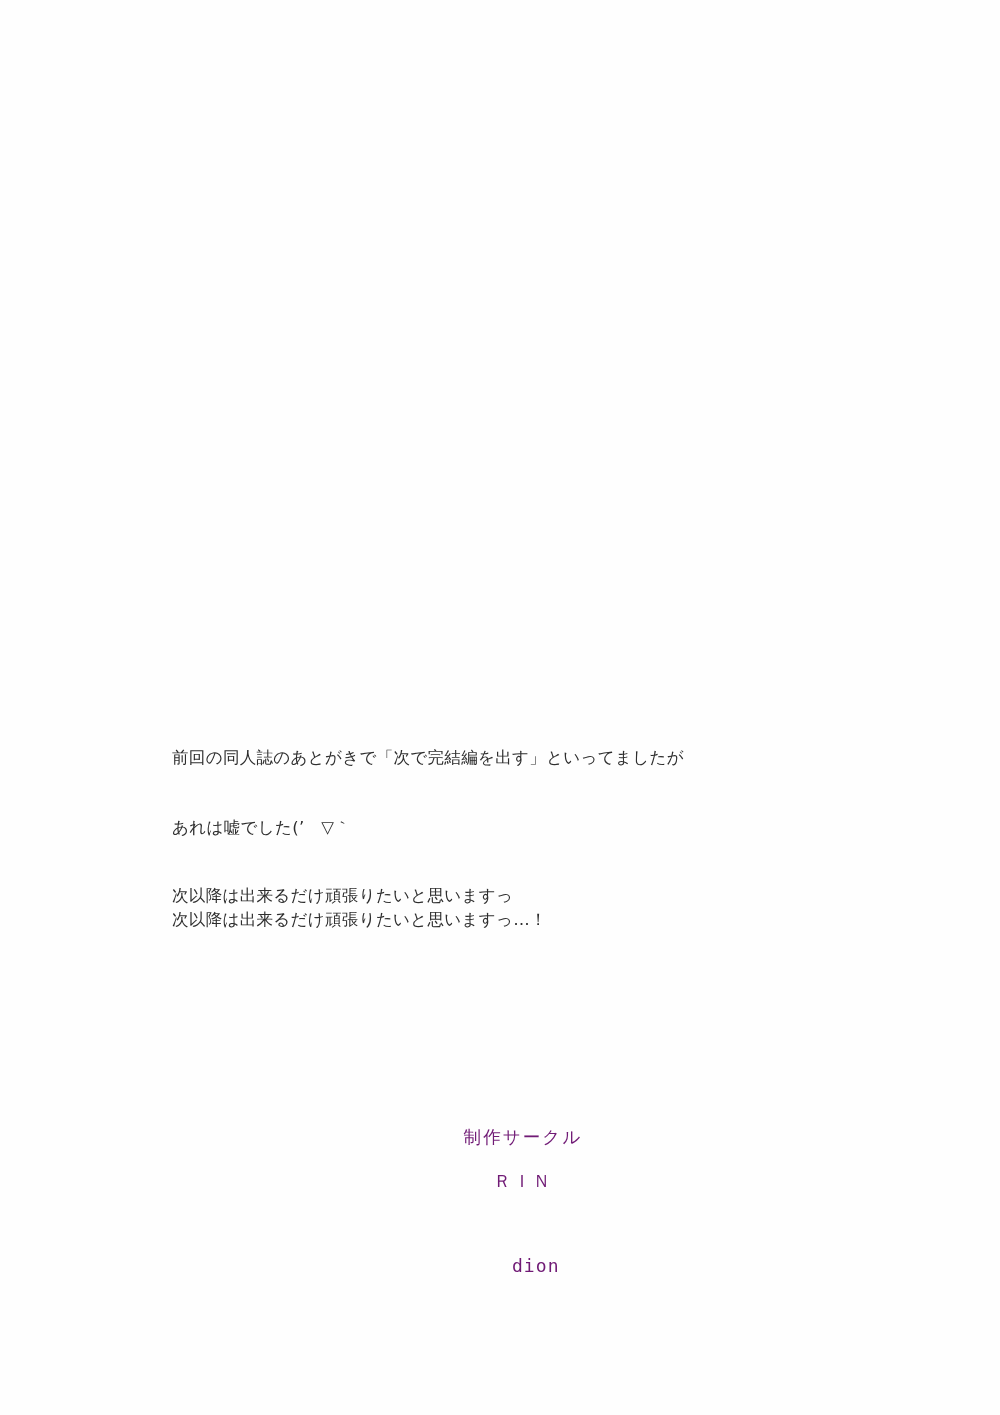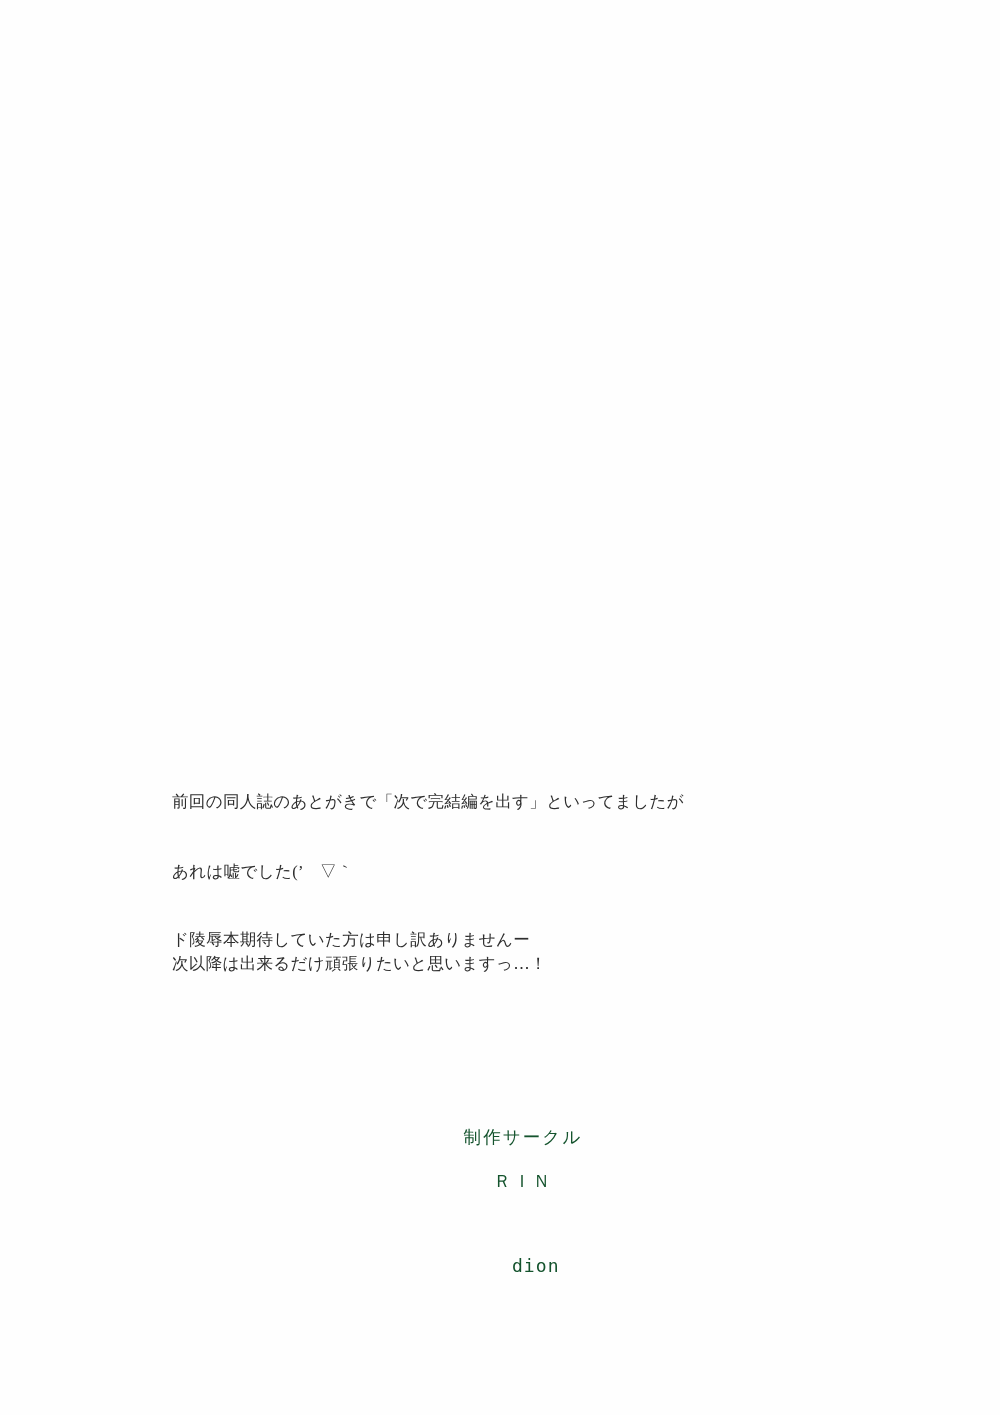--- a/index.html
+++ b/index.html
@@ -20,53 +20,51 @@
     inset: 0;
     background: #fefefe;
   }
 
   
   .afterword {
     position: absolute;
     left: 172px;
     top: 745px;
     width: 700px;
-    margin-top: 44px;
   }
   .afterword .line {
     font-family: "DejaVu Sans", "Liberation Sans", sans-serif;
     font-size: 16.5px;
     line-height: 1.55;
     color: #2e2e2e;
     white-space: pre;
     letter-spacing: 0.02em;
   }
   .afterword .lead {
     margin-bottom: 44px;
   }
   .afterword .second {
     margin-bottom: 44px;
-    font-family: Liberation Serif, serif;
   }
   .afterword .body-lines .line {
     line-height: 1.45;
   }
 
   
   .colophon {
     position: absolute;
     left: 0;
     right: 0;
     top: 1105px;
     text-align: center;
   }
   .colophon-row {
     font-family: "DejaVu Sans Mono", "Liberation Mono", monospace;
     font-size: 18px;
-    color: #14532d;
+    color: #701a75;
     margin-bottom: 21px;
     white-space: pre;
     letter-spacing: 0.06em;
   }
   .colophon-row.jp {
     font-family: "DejaVu Sans", "Liberation Sans", sans-serif;
     letter-spacing: 0.12em;
     font-size: 17.5px;
   }
   .colophon-row .label {
@@ -80,21 +78,21 @@
 </style>
 </head>
 <body>
 
 <div class="page">
 
   <div class="afterword">
     <div class="line lead">前回の同人誌のあとがきで「次で完結編を出す」といってましたが</div>
     <div class="line second">あれは嘘でした(’　▽｀</div>
     <div class="body-lines">
-      <div class="line">ド陵辱本期待していた方は申し訳ありませんー</div>
+      <div class="line">次以降は出来るだけ頑張りたいと思いますっ</div>
       <div class="line">次以降は出来るだけ頑張りたいと思いますっ…！</div>
     </div>
   </div>
 
   <div class="colophon">
 
     <div class="colophon-row jp">
       <span class="label">制作サークル</span>
       <span class="gap-lg"></span>
       <span class="value">ＲＩＮ</span>

